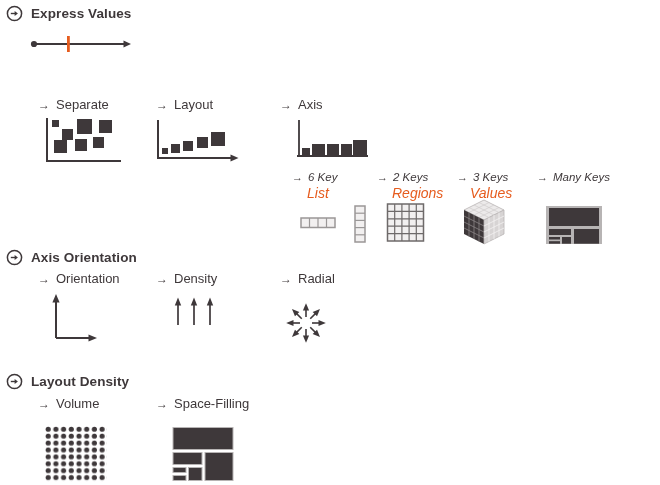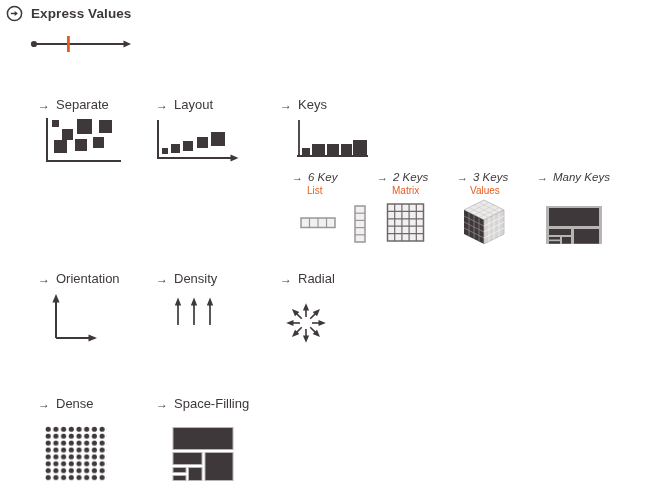--- a/index.html
+++ b/index.html
@@ -9,21 +9,21 @@
   *{box-sizing:border-box}
   body{margin:0;background:#fff}
   .canvas{position:relative;width:660px;height:485px;background:#fff;overflow:hidden;
           font-family:"Liberation Sans",sans-serif;color:var(--ink)}
   .abs{position:absolute}
   .sec-header{display:flex;align-items:center;gap:8px;font-weight:bold;font-size:13.5px;letter-spacing:.1px}
   .item-label{display:flex;align-items:baseline;gap:6px;font-size:13px}
   .item-arrow{font-size:12px;transform:translateY(-.5px)}
   .key-label{display:flex;align-items:baseline;gap:5px;font-size:11.5px;font-style:italic}
   .key-label .item-arrow{font-size:11px}
-  .key-sub{font-size:10px;color:var(--accent)}
+  .key-sub{font-size:14px;font-style:italic;color:var(--accent)}
   svg{display:block}
   .ink-s{stroke:var(--ink);fill:none}
   .ink-f{fill:var(--ink)}
   .acc-f{fill:var(--accent)}
   .cells rect{fill:var(--cell-fill);stroke:var(--cell-stroke);stroke-width:1.5}
   .cells line{stroke:var(--cell-stroke);stroke-width:1.2}
   .mtx rect{fill:var(--cell-fill);stroke:var(--grid-stroke);stroke-width:1.5}
   .mtx line{stroke:var(--grid-stroke);stroke-width:1.2}
   .cube-top{fill:var(--cube-top);stroke:var(--frame);stroke-width:.8}
   .cube-right{fill:var(--cube-right);stroke:var(--frame);stroke-width:.8}
@@ -59,21 +59,21 @@
   <div class="abs item-label" style="left:38px;top:97px">
     <span class="item-arrow">→</span>
     <span>Separate</span>
   </div>
   <div class="abs item-label" style="left:156px;top:97px">
     <span class="item-arrow">→</span>
     <span>Layout</span>
   </div>
   <div class="abs item-label" style="left:280px;top:97px">
     <span class="item-arrow">→</span>
-    <span>Keys</span>
+    <span>Axis</span>
   </div>
 
   <div class="abs" style="left:42px;top:116px">
     <svg width="82" height="48" viewBox="0 0 82 48">
       <line x1="5" y1="2" x2="5" y2="45" class="ink-s" stroke-width="2"></line>
       <line x1="4" y1="45" x2="79" y2="45" class="ink-s" stroke-width="2"></line>
       <rect x="10" y="4" width="7" height="7" class="ink-f"></rect>
       <rect x="20" y="13" width="11" height="11" class="ink-f"></rect>
       <rect x="35" y="3" width="15" height="15" class="ink-f"></rect>
       <rect x="57" y="4" width="13" height="13" class="ink-f"></rect>
@@ -126,21 +126,21 @@
         <line x1="56" y1="22.6" x2="66" y2="22.6"></line>
         <line x1="56" y1="29.8" x2="66" y2="29.8"></line>
       </g>
     </svg>
   </div>
 
   <div class="abs key-label" style="left:377px;top:171px">
     <span class="item-arrow">→</span>
     <span>2 Keys</span>
   </div>
-  <div class="abs key-sub" style="left:392px;top:185px">Matrix</div>
+  <div class="abs key-sub" style="left:392px;top:185px">Regions</div>
   <div class="abs" style="left:386px;top:201px">
     <svg width="40" height="42" viewBox="0 0 40 42">
       <g class="mtx">
         <rect x="1.5" y="3" width="36" height="37"></rect>
         <line x1="8.7" y1="3" x2="8.7" y2="40"></line>
         <line x1="15.9" y1="3" x2="15.9" y2="40"></line>
         <line x1="23.1" y1="3" x2="23.1" y2="40"></line>
         <line x1="30.3" y1="3" x2="30.3" y2="40"></line>
         <line x1="1.5" y1="10.4" x2="37.5" y2="10.4"></line>
         <line x1="1.5" y1="17.8" x2="37.5" y2="17.8"></line>
@@ -190,20 +190,28 @@
       <rect x="0" y="0" width="56" height="38" class="frame-f"></rect>
       <rect x="3" y="2" width="50" height="18" class="ink-f"></rect>
       <rect x="3" y="23" width="22" height="6" class="ink-f"></rect>
       <rect x="3" y="31" width="11" height="2.5" class="ink-f"></rect>
       <rect x="3" y="35.2" width="11" height="2.5" class="ink-f"></rect>
       <rect x="16" y="31" width="9" height="6.7" class="ink-f"></rect>
       <rect x="28" y="23" width="25" height="14.7" class="ink-f"></rect>
     </svg>
   </div>
 
+  <div class="abs sec-header" style="left:6px;top:249px">
+    <svg width="17" height="17" viewBox="0 0 17 17">
+      <circle cx="8.5" cy="8.5" r="7.1" class="ink-s" stroke-width="1.5"></circle>
+      <line x1="4.8" y1="8.5" x2="9.2" y2="8.5" class="ink-s" stroke-width="1.4"></line>
+      <path d="M8.6,5.9 L11.9,8.5 L8.6,11.1 Z" class="ink-f"></path>
+    </svg>
+    <span>Axis Orientation</span>
+  </div>
 
   <div class="abs item-label" style="left:38px;top:271px">
     <span class="item-arrow">→</span>
     <span>Orientation</span>
   </div>
   <div class="abs item-label" style="left:156px;top:271px">
     <span class="item-arrow">→</span>
     <span>Density</span>
   </div>
   <div class="abs item-label" style="left:280px;top:271px">
@@ -261,24 +269,32 @@
           <line x1="23" y1="17" x2="23" y2="9" class="ink-s" stroke-width="1.6"></line>
           <path d="M19.9,10.5 L23,3.2 L26.1,10.5 Z" class="ink-f"></path>
         </g>
       <g transform="rotate(315 23 23)">
           <line x1="23" y1="17" x2="23" y2="9" class="ink-s" stroke-width="1.6"></line>
           <path d="M19.9,10.5 L23,3.2 L26.1,10.5 Z" class="ink-f"></path>
         </g>
     </svg>
   </div>
 
+  <div class="abs sec-header" style="left:6px;top:373px">
+    <svg width="17" height="17" viewBox="0 0 17 17">
+      <circle cx="8.5" cy="8.5" r="7.1" class="ink-s" stroke-width="1.5"></circle>
+      <line x1="4.8" y1="8.5" x2="9.2" y2="8.5" class="ink-s" stroke-width="1.4"></line>
+      <path d="M8.6,5.9 L11.9,8.5 L8.6,11.1 Z" class="ink-f"></path>
+    </svg>
+    <span>Layout Density</span>
+  </div>
 
   <div class="abs item-label" style="left:38px;top:396px">
     <span class="item-arrow">→</span>
-    <span>Dense</span>
+    <span>Volume</span>
   </div>
   <div class="abs item-label" style="left:156px;top:396px">
     <span class="item-arrow">→</span>
     <span>Space-Filling</span>
   </div>
 
   <div class="abs" style="left:45px;top:426px">
     <svg width="62" height="56" viewBox="0 0 62 56">
       <defs>
         <pattern id="dotgrid" width="7.7" height="6.9" patternUnits="userSpaceOnUse">

